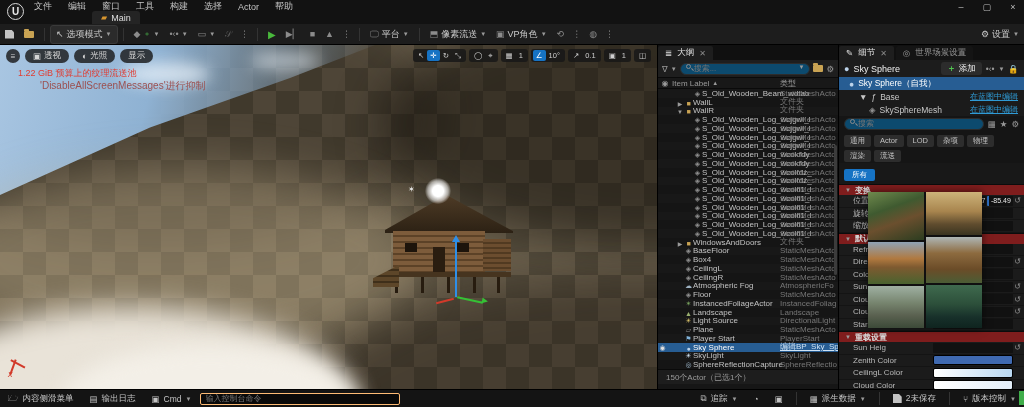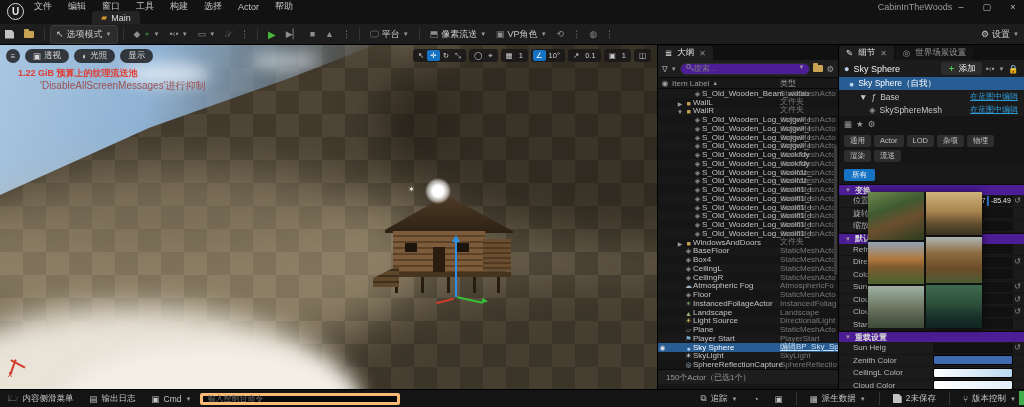--- a/index.html
+++ b/index.html
@@ -72,33 +72,33 @@
     border-top:3px solid transparent; border-bottom:3px solid transparent; border-left:6px solid #35c135; transform:rotate(12deg); }
   #gizmo-x { position:absolute; left:436px; top:255px; width:18px; height:2px; background:#d23a2a; transform:rotate(-14deg); }
   #axisgizmo { position:absolute; left:6px; top:308px; width:30px; height:30px; }
   #axisgizmo .ax { position:absolute; background:#d23a2a; }
   #axisgizmo .lbl { position:absolute; left:2px; top:16px; color:#d23a2a; font-size:9px; font-style:italic; }
   #vp-pills { position:absolute; left:6px; top:4px; display:flex; gap:5px; align-items:center; }
   .vpill { background:rgba(26,26,26,.82); border-radius:8px; height:14px; padding:0 8px; display:flex;
     align-items:center; gap:3px; font-size:8.5px; color:#d5d5d5; }
   .vround { width:14px; height:14px; border-radius:50%; background:rgba(26,26,26,.82); color:#d5d5d5;
     display:flex; align-items:center; justify-content:center; font-size:8px; }
-  #vp-warn1 { position:absolute; left:18px; top:22px; color:#e03c31; font-size:9px; font-weight:bold; }
+  #vp-warn1 { position:absolute; left:18px; top:22px; color:#e03c31; font-size:9px; font-weight:normal; }
   #vp-warn2 { position:absolute; left:40px; top:34px; color:#9c5050; font-size:10px; }
   #vp-snap { position:absolute; right:6px; top:4px; display:flex; gap:3px; align-items:center; }
   .sgrp { background:rgba(24,24,24,.85); border-radius:3px; height:13px; display:flex; align-items:center; padding:0 2px; }
   .sit { font-size:7.5px; color:#cfcfcf; padding:0 3px; height:11px; display:flex; align-items:center; border-radius:2px; }
   .sit.on { background:#1673c4; color:#fff; }
   
   #ol-tabs { height:15px; background:#101010; display:flex; align-items:flex-end; }
   .ptab { background:#1e1e1e; height:14px; padding:0 7px; display:flex; gap:5px; align-items:center;
     font-size:8.5px; color:#e0e0e0; border-radius:2px 2px 0 0; }
   .ptab .x { color:#8a8a8a; font-size:8px; }
   #ol-search { height:17px; display:flex; align-items:center; gap:3px; padding:0 4px; background:#1e1e1e; }
-  .searchbox { flex:1; background:#4c1d95; border:1px solid #2c2c2c; border-radius:8px; height:12px;
+  .searchbox { flex:1; background:#0c4a6e; border:1px solid #2c2c2c; border-radius:8px; height:12px;
     display:flex; align-items:flex-start; padding:0 5px; gap:3px; }
   .searchbox input { background:transparent; border:0; outline:0; color:#bbb; font-size:8px; width:100%;
     font-family:"Liberation Sans",sans-serif; }
   .lens { width:5px; height:5px; border:1px solid #8a8a8a; border-radius:50%; position:relative; flex:none; }
   .lens::after { content:""; position:absolute; left:4px; top:4px; width:3px; height:1px; background:#8a8a8a;
     transform:rotate(45deg); }
   .hicon { color:#9a9a9a; font-size:8.5px; }
   #ol-cols { height:12px; background:#181818; border-top:1px solid #0a0a0a; border-bottom:1px solid #0a0a0a;
     display:flex; align-items:center; font-size:8px; color:#9a9a9a; position:relative; }
   #ol-cols .c-type { position:absolute; left:122px; }
@@ -124,21 +124,21 @@
     align-items:center; font-size:8.5px; color:#eee; }
   #dt-actor .add .plus { color:#4fc44f; font-weight:bold; }
   .dtree-row { height:13px; display:flex; align-items:center; gap:4px; padding:0 6px; font-size:8.5px; position:relative; background:#1b1b1b; }
   .dtree-row.sel { background:#275d93; color:#fff; }
   .dtree-row .link { position:absolute; right:6px; color:#2f9bd6; text-decoration:underline; font-size:8px; }
   #dt-search { height:16px; display:flex; align-items:center; gap:4px; padding:0 5px; background:#151515; }
   #chips { display:flex; gap:3px; padding:3px 5px 1px 5px; flex-wrap:wrap; background:#151515; }
   .chip { background:#2d2d2d; border-radius:2px; font-size:7.5px; color:#c0c0c0; padding:1px 6px; }
   #chip-all { margin:1px 5px 3px 5px; display:inline-block; background:#1673c4; color:#fff;
     border-radius:2px; font-size:7.5px; padding:1px 8px; }
-  .cat { height:11px; background:#4c1d95; border-top:1px solid #0c0c0c; display:flex; align-items:center;
+  .cat { height:11px; background:#7f1d1d; border-top:1px solid #0c0c0c; display:flex; align-items:center;
     gap:4px; padding:0 6px; font-size:8px; font-weight:bold; color:#d8d8d8; }
   .cat .tri { font-size:6px; color:#9a9a9a; }
   .prow { height:12.5px; display:flex; align-items:center; font-size:8px; color:#b9b9b9; position:relative;
     padding-left:14px; background:#1b1b1b; border-bottom:1px solid #141414; }
   .prow .plabel { width:78px; overflow:hidden; text-overflow:ellipsis; white-space:nowrap; }
   .prow .pcaret { font-size:6px; color:#8a8a8a; margin-left:2px; }
   .vals { position:absolute; left:94px; display:flex; gap:1px; }
   .vbox { width:26px; height:10px; background:#111; border-radius:1px; font-size:7px; color:#e8e8e8;
     display:flex; align-items:center; padding-left:2px; overflow:hidden; }
   .vbox.r { border-left:2px solid #c23a2e; } .vbox.g { border-left:2px solid #5f9e2f; } .vbox.b { border-left:2px solid #2e6fc2; }
@@ -148,21 +148,21 @@
   .reset { position:absolute; right:3px; color:#8a8a8a; font-size:8px; }
   
   #thumbs { position:absolute; left:868px; top:192px; width:114px; height:136px; display:flex; gap:2px; z-index:30;
     box-shadow:0 0 8px rgba(0,0,0,.6); background:#101010; }
   #thumbs .col { display:flex; flex-direction:column; gap:2px; width:56px; }
   .thumb { width:56px; }
   
   #statusbar { position:absolute; left:0; top:389px; width:1024px; height:18px; background:#141414;
     border-top:1px solid #000; display:flex; align-items:center; font-size:8.5px; }
   .sbtn { display:flex; align-items:center; gap:4px; padding:0 8px; height:18px; color:#c4c4c4; }
-  #console { width:200px; height:12px; background:#090909; border:3px solid #fdba74; border-radius:2px;
+  #console { width:200px; height:12px; background:#090909; border:1px solid #fdba74; border-radius:2px;
     display:flex; align-items:center; padding:0 5px; }
   #console input { background:transparent; border:0; outline:0; font-size:8px; color:#bbb; width:100%;
     font-family:"Liberation Sans",sans-serif; }
   #sb-right { margin-left:auto; display:flex; align-items:center; }
   #green-sliver { position:absolute; right:0; top:391px; width:5px; height:14px; background:#3fae4a; }
 </style>
 </head>
 <body>
 
 <div id="topbar">
@@ -174,21 +174,20 @@
       <span class="mi">工具</span>
       <span class="mi">构建</span>
       <span class="mi">选择</span>
       <span class="mi">Actor</span>
       <span class="mi">帮助</span>
     </div>
   <div id="maintab">
     <span class="warn">▰</span>
     <span>Main</span>
   </div>
-  <div id="wintitle">CabinInTheWoods</div>
   <div id="winbtns">
     <span>–</span>
     <span>▢</span>
     <span>×</span>
   </div>
 </div>
 
 <div id="toolbar">
   <span class="tbtn">
       <span class="i-floppy"></span>
@@ -682,20 +681,24 @@
         <span class="link">在蓝图中编辑</span>
       </div>
       <div class="dtree-row">
         <span style="width: 20px;"></span>
         <span class="oic mesh">◈</span>
         <span>SkySphereMesh</span>
         <span class="link">在蓝图中编辑</span>
       </div>
     </div>
   <div id="dt-search">
+    <span class="searchbox">
+      <span class="lens"></span>
+      <input placeholder="搜索" style="">
+    </span>
     <span class="hicon">▦</span>
     <span class="hicon">★</span>
     <span class="hicon">⚙</span>
   </div>
   <div id="chips">
       <span class="chip">通用</span>
       <span class="chip">Actor</span>
       <span class="chip">LOD</span>
       <span class="chip">杂项</span>
       <span class="chip">物理</span>

